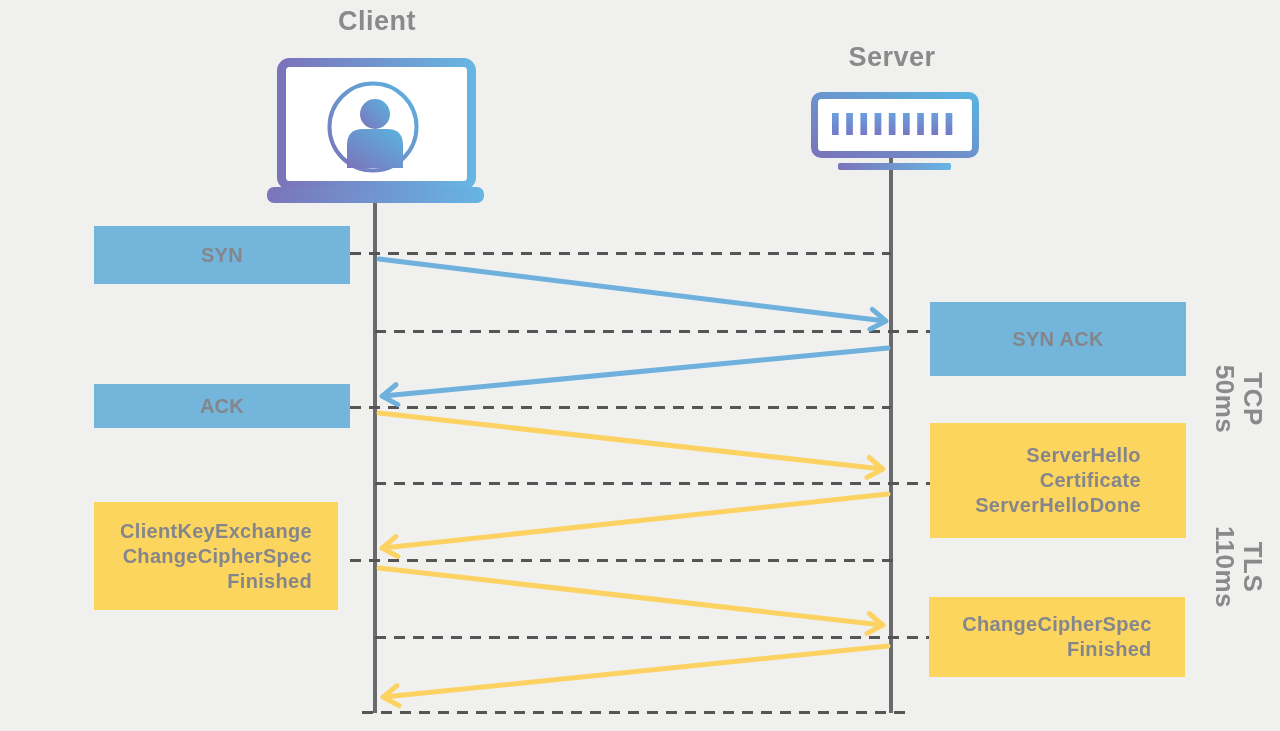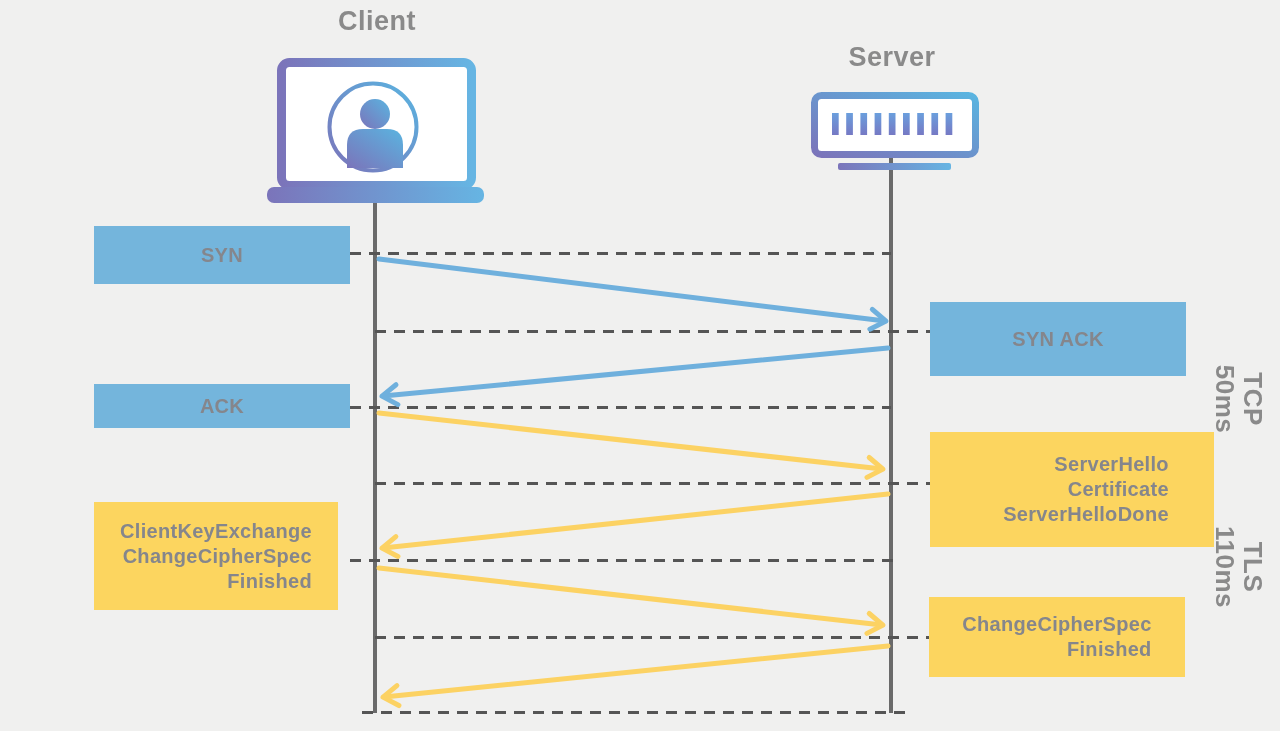--- a/index.html
+++ b/index.html
@@ -39,21 +39,21 @@
     font-size:20px;font-weight:bold;color:var(--box-text,#85868c);
     text-align:right;white-space:pre-line;line-height:25px;letter-spacing:.3px;
   }
   .box.tcp{background:var(--tcp-fill,#74b5dc);}
   .box.tls{background:var(--tls-fill,#fcd55f);}
   #box-syn{left:94px;top:226px;width:256px;height:58px;}
   #box-ack{left:94px;top:348px;width:256px;height:44px;margin-top:36px;}
   #box-clienthello{left:94px;top:407px;width:256px;height:59px;}
   #box-cke{left:94px;top:502px;width:244px;height:108px;}
   #box-synack{left:930px;top:302px;width:256px;height:74px;}
-  #box-serverhello{left:930px;top:432px;width:256px;height:115px;padding-left:28px;}
+  #box-serverhello{left:930px;top:423px;width:256px;height:115px;}
   #box-ccs{left:929px;top:597px;width:256px;height:80px;}
   .phase{
     position:absolute;width:90px;height:58px;transform:rotate(90deg);
     text-align:center;font-size:26px;font-weight:bold;line-height:28px;
     color:var(--heading-text,#8a8a8a);letter-spacing:.5px;
   }
   #phase-tcp{left:1193px;top:370px;}
   #phase-tls{left:1193px;top:538px;}
   #arrow-layer{position:absolute;left:0;top:0;pointer-events:none;}
   .msg-line{fill:none;stroke-width:5;stroke-linecap:round;stroke-linejoin:round;}

